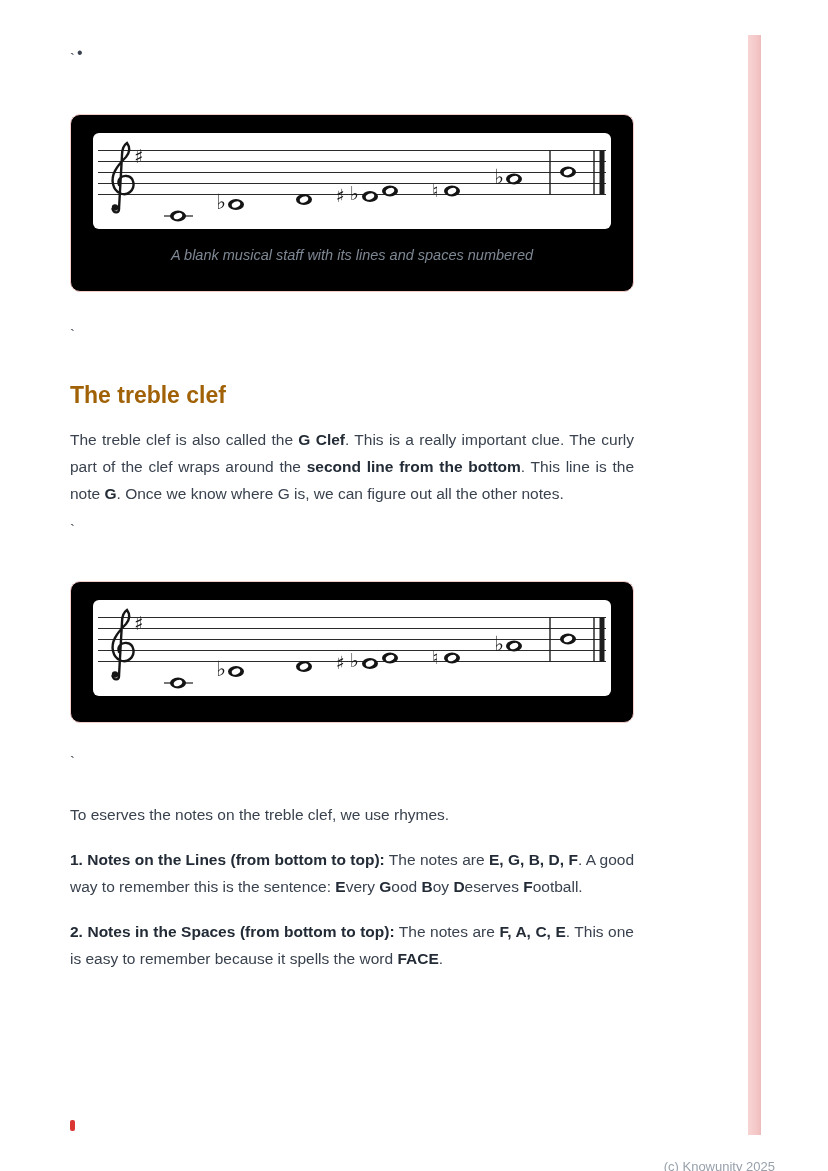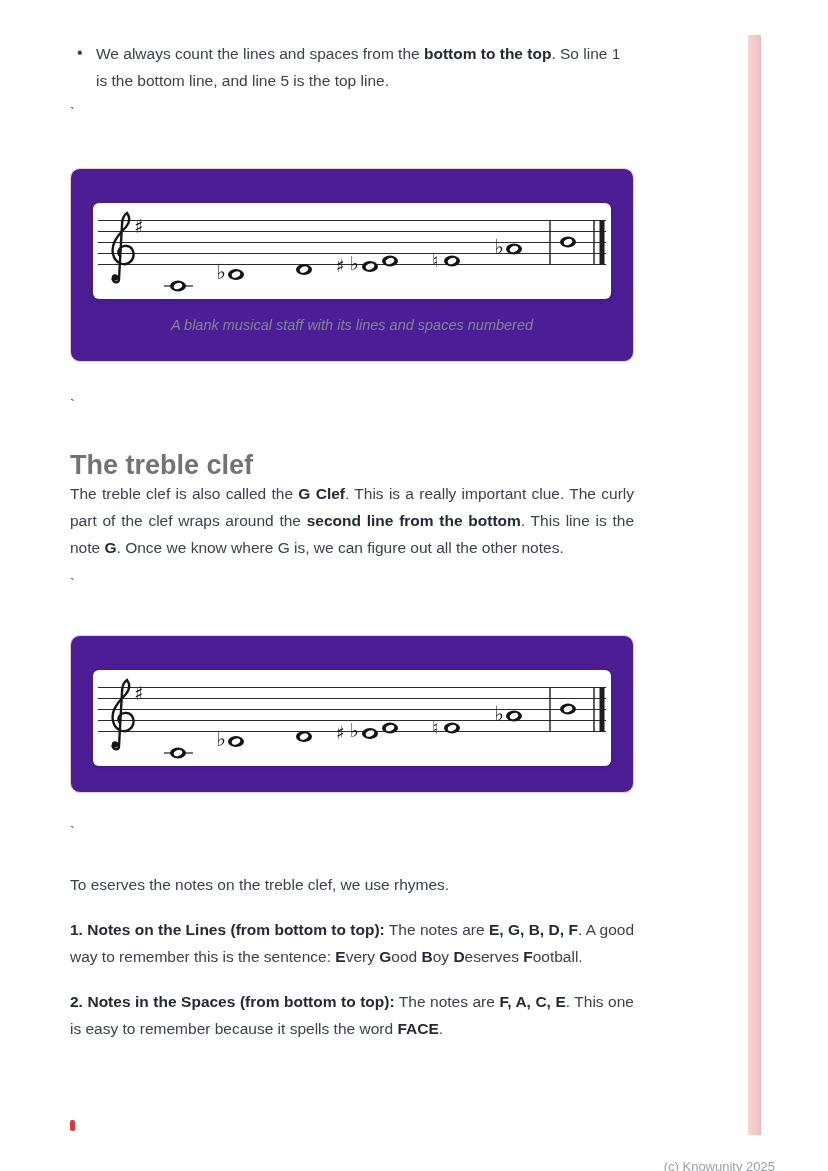--- a/index.html
+++ b/index.html
@@ -16,33 +16,33 @@
   .bullet .dot{position:absolute;left:7px;top:-1px;font-size:16px;}
   .tick{font-size:15px;height:18px;line-height:18px;color:#39424e;}
   .tick1{margin-top:10px;}
   .tick2{margin-top:34px;}
   .tick3{margin-top:14px;}
   .tick4{margin-top:30px;}
   .figcard{
     margin:46px 0 9px 0;
     border:1.5px solid #f3cbc9;
     border-radius:10px;
-    background:#4c1d95;
-    padding:34px 22px 26px;
+    background:#000000;
+    padding:18px 22px 26px;
   }
   .figcard.second{margin-top:42px;}
   .imgpanel{
     background:#ffffff;border-radius:6px;
     box-shadow:0 1px 6px rgba(0,0,0,.15);
     padding:5px 0;
   }
   svg.staff{display:block;margin:0 auto;}
   .caption{text-align:center;font-style:italic;color:#7e8894;font-size:14.5px;margin-top:16px;line-height:20px;}
-  h2.heading{margin:36px 0 0;color:#737373;font-size:27px;font-weight:700;line-height:30px;}
-  .para{margin-top:0;text-align:justify;}
+  h2.heading{margin:36px 0 0;color:#a16207;font-size:23px;font-weight:700;line-height:30px;}
+  .para{margin-top:16px;text-align:justify;}
   .intro{margin-top:30px;}
   .item{margin-top:18px;text-align:justify;}
   .side-stripe{
     position:absolute;left:748px;top:35px;width:13px;height:1100px;
     background:linear-gradient(to right,#f8d4d4 0%,#f4c6c6 70%,#eebbbb 100%);
   }
   .watermark{
     position:absolute;top:1160px;right:53px;
     font-size:13px;color:#98a1ab;z-index:3;line-height:14px;
   }
@@ -123,21 +123,20 @@
       </g>
     </g>
   </defs>
 </svg>
 
 <div class="page">
   <div class="content">
 
     <div class="bullet">
       <span class="dot">•</span>
-      <span><span>We always count the lines and spaces from the </span><span style="font-weight: 700; color: rgb(34, 43, 54);">bottom to the top</span><span>. So line 1 is the bottom line, and line 5 is the top line.</span></span>
     </div>
 
     <div class="tick tick1">`</div>
 
     <figure class="figcard" style="margin-left:0;margin-right:0">
       <div class="imgpanel">
         <svg class="staff" viewBox="0 0 516 86" width="516" height="86" role="img">
           <use href="#staff-art"></use>
         </svg>
       </div>

